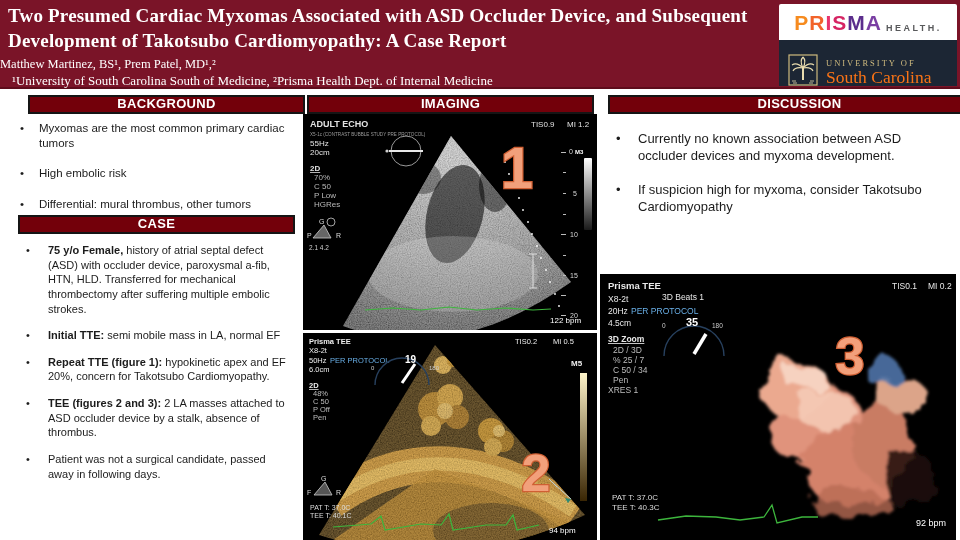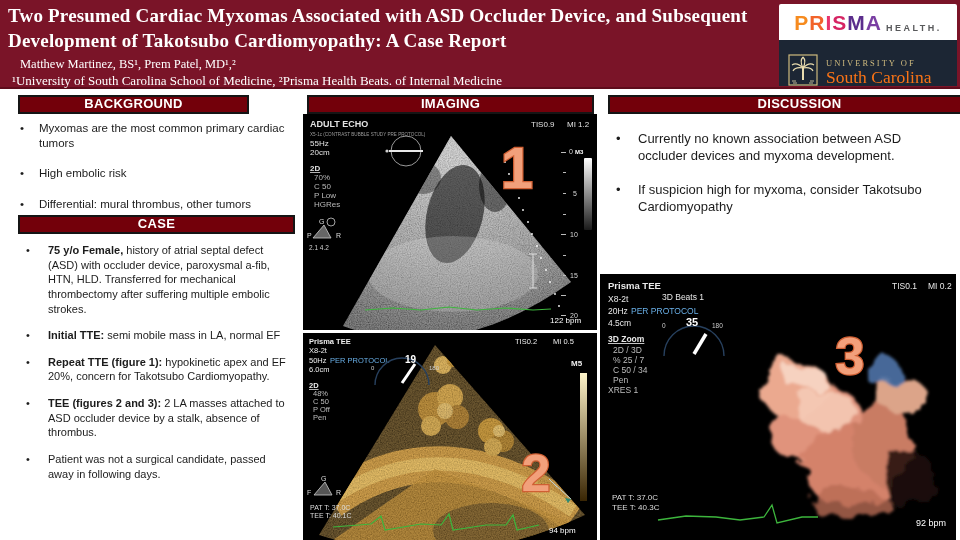--- a/index.html
+++ b/index.html
@@ -2,38 +2,38 @@
 <html><head>
 <meta charset="utf-8">
 <style>
   * { margin:0; padding:0; box-sizing:border-box; }
   body { width:960px; height:540px; background:#fff; font-family:"Liberation Sans", sans-serif; position:relative; overflow:hidden; }
   #poster { position:absolute; inset:0; width:960px; height:540px; background:#fff; }
 
   
   .banner { position:absolute; left:0; top:0; width:960px; height:89px; background:#7a1428; border-bottom:2px solid #5e0c1c; color:#fff; }
   .banner .title { font-family:"Liberation Serif", serif; font-weight:bold; font-size:19px; line-height:1.33; padding:3px 0 0 8px; letter-spacing:.2px; }
-  .banner .authors { font-family:"Liberation Serif", serif; font-size:12.5px; padding:3px 0 0 20px; }
+  .banner .authors { font-family:"Liberation Serif", serif; font-size:12.5px; padding:3px 0 0 0; }
   .banner .affil { font-family:"Liberation Serif", serif; font-size:13px; padding:1px 0 0 12px; }
 
   
   .prisma-box { position:absolute; right:3px; top:4px; width:178px; height:38px; background:#fff; border-radius:2px; display:flex; align-items:center; justify-content:center; }
   .prisma-word { font-size:21px; font-weight:bold; letter-spacing:1px; font-family:"Liberation Sans", sans-serif; }
   .prisma-word span:nth-child(1){color:#F68B1F;} .prisma-word span:nth-child(2){color:#F2632A;}
   .prisma-word span:nth-child(3){color:#E8336D;} .prisma-word span:nth-child(4){color:#D62463;}
   .prisma-word span:nth-child(5){color:#5B2D8C;} .prisma-word span:nth-child(6){color:#7A3FA3;}
   .prisma-suffix { font-size:9px; font-weight:bold; color:#58595b; letter-spacing:2.5px; margin-left:4px; margin-top:9px; }
   .usc-box { position:absolute; right:3px; top:40px; width:178px; height:46px; background:#1c2634; display:flex; align-items:flex-end; padding-left:9px; }
   .usc-tree { width:30px; height:32px; margin-right:8px; flex:0 0 auto; }
   .usc-line1 { font-family:"Liberation Serif", serif; font-size:8.5px; color:#cdb97e; letter-spacing:2px; }
   .usc-line2 { font-family:"Liberation Serif", serif; font-size:17.5px; color:#f97316; line-height:1.05; }
 
   
   .secbar { position:absolute; height:19px; background:#73000a; border:2px solid #151515; color:#fff; font-weight:bold; font-size:13px; text-align:center; line-height:14px; letter-spacing:.3px; }
-  #bar-background { left:18px; top:95px; width:231px; }
+  #bar-background { left:28px; top:95px; width:277px; }
   #bar-case       { left:18px; top:215px; width:277px; }
   #bar-imaging    { left:307px; top:95px; width:287px; }
   #bar-discussion { left:608px; top:95px; width:383px; }
 
   
   .blist { position:absolute; color:#1c1c1c; }
   .bitem { display:flex; }
   .bitem .dot { flex:0 0 auto; }
   .bitem .dot::before { content:"•"; }
   #bg-list { left:20px; top:121px; width:274px; font-size:11.5px; line-height:1.28; }
@@ -58,21 +58,21 @@
 <body>
 
 <div id="poster">
 
   <div class="banner">
     <div class="title">
       <div>Two Presumed Cardiac Myxomas Associated with ASD Occluder Device, and Subsequent</div>
       <div>Development of Takotsubo Cardiomyopathy: A Case Report</div>
     </div>
     <div class="authors">Matthew Martinez, BS¹, Prem Patel, MD¹,²</div>
-    <div class="affil">¹University of South Carolina School of Medicine, ²Prisma Health Beats. of Internal Medicine</div>
+    <div class="affil">¹University of South Carolina South of Medicine, ²Prisma Health Dept. of Internal Medicine</div>
 
     <div class="prisma-box">
       <span class="prisma-word"><span>P</span><span>R</span><span>I</span><span>S</span><span>M</span><span>A</span></span>
       <span class="prisma-suffix">HEALTH.</span>
     </div>
 
     <div class="usc-box">
       <svg class="usc-tree" viewBox="0 0 30 32">
         <rect x="1" y="1" width="28" height="30" fill="none" stroke="#cdb97e" stroke-width="1.2"></rect>
         <rect x="14" y="14" width="2" height="12" fill="#e9dcae"></rect>

